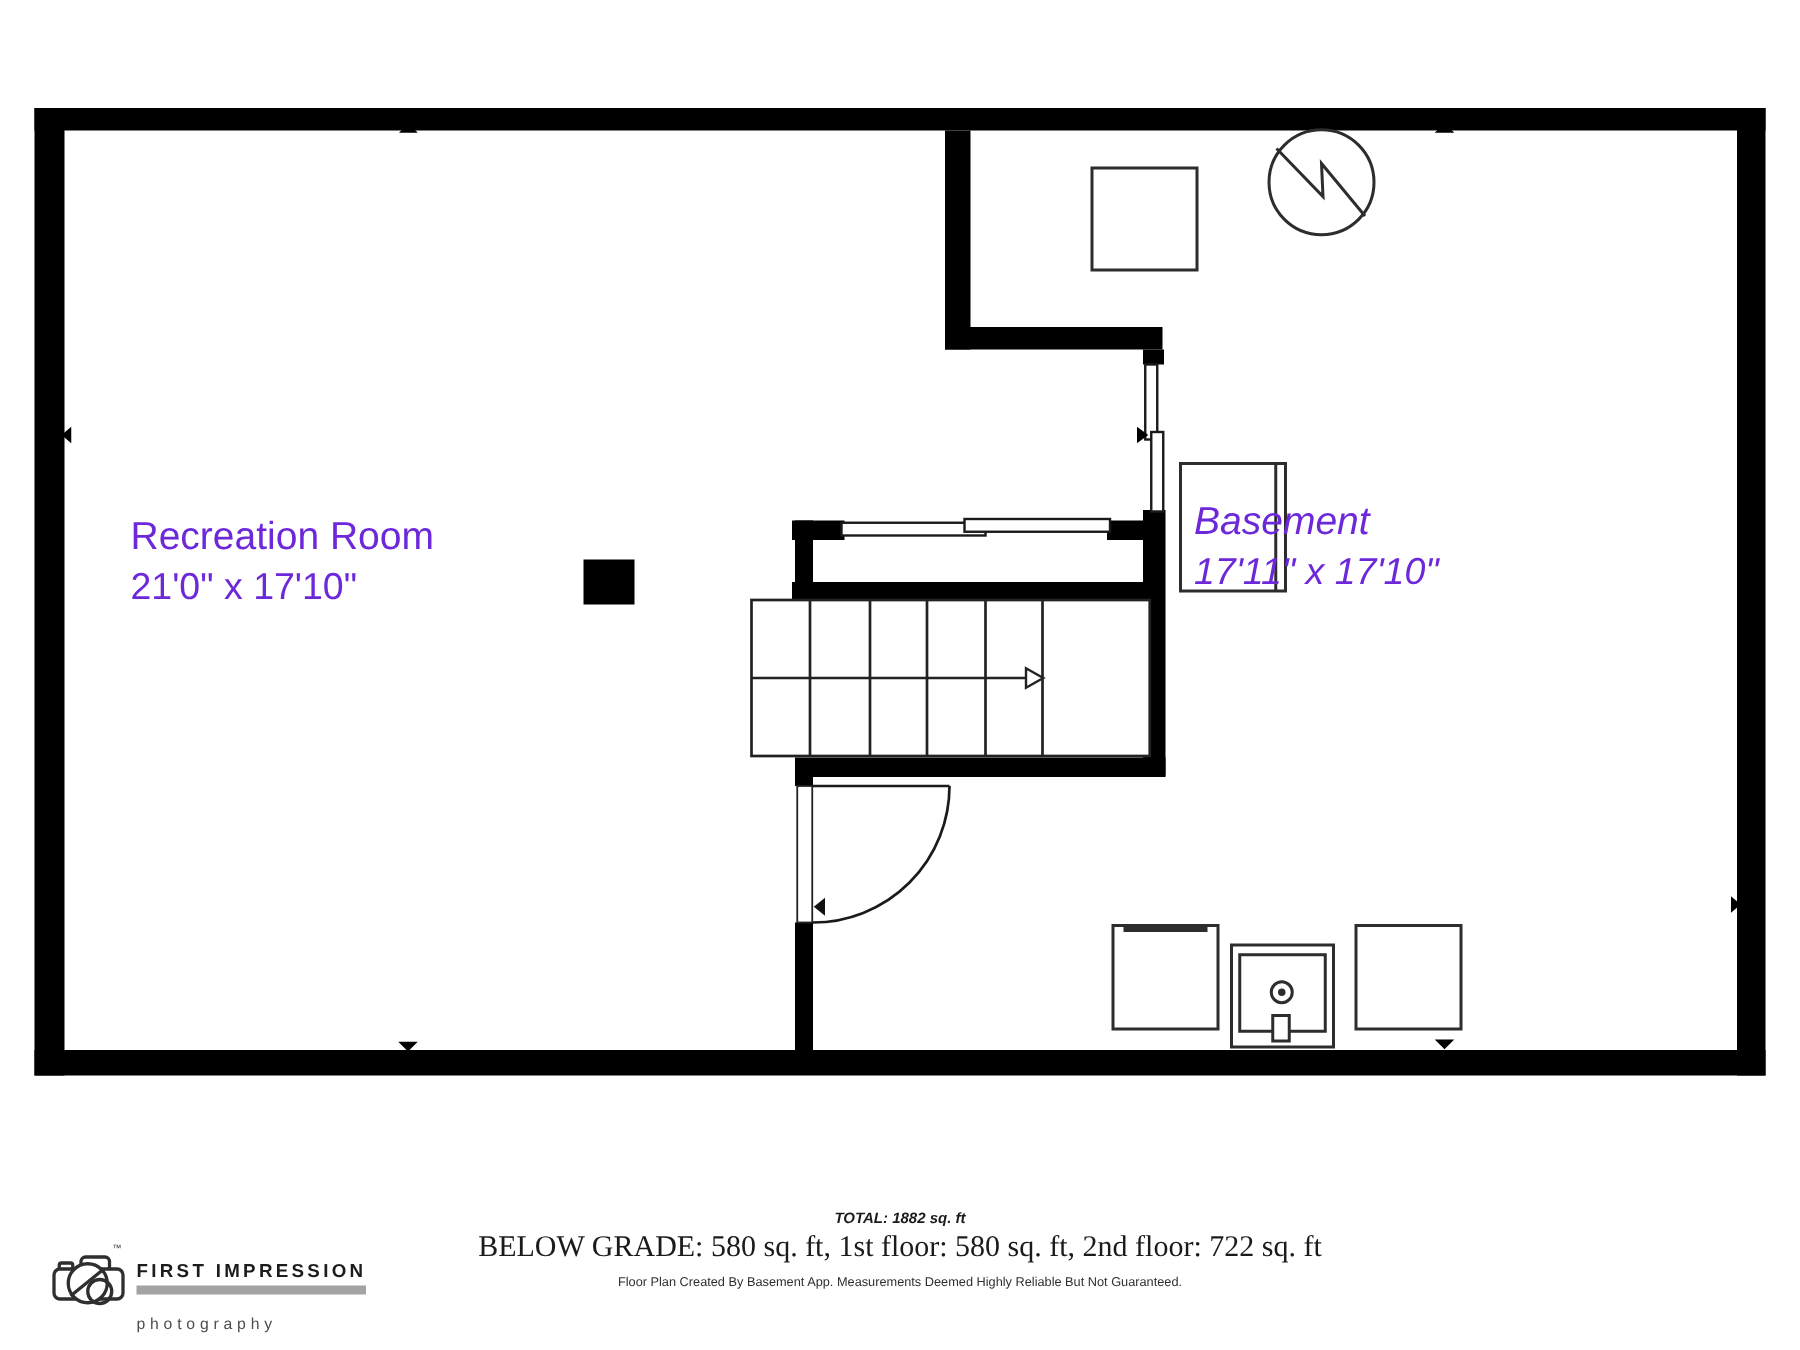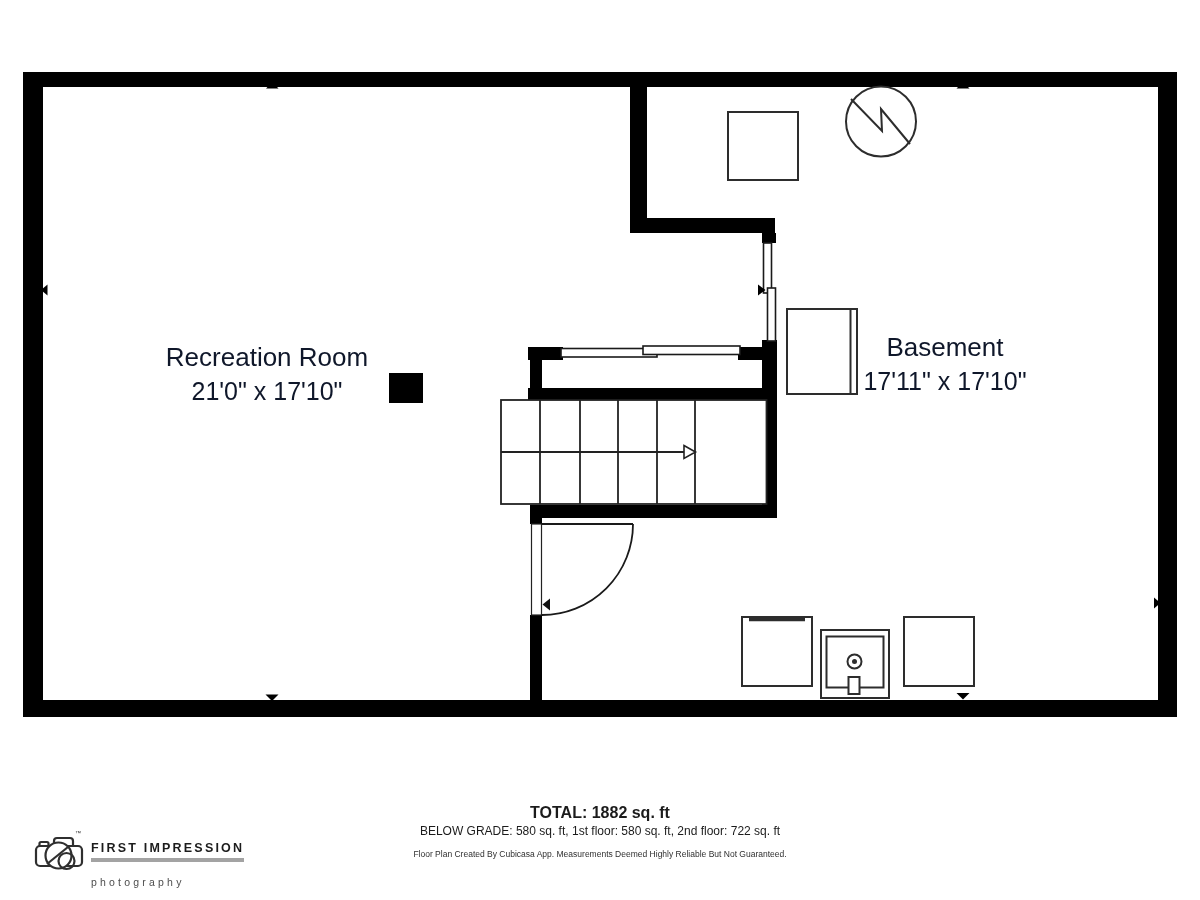--- a/index.html
+++ b/index.html
@@ -1,32 +1,32 @@
 <!DOCTYPE html>
 <html><head>
 <meta charset="utf-8">
 <style>
   html,body{margin:0;padding:0;background:#ffffff;}
   body{width:1200px;height:900px;position:relative;overflow:hidden;
        font-family:"Liberation Sans","DejaVu Sans",sans-serif;color:#1c1c1c;}
   .canvas{position:absolute;inset:0;}
   svg{display:block;}
   .plan-svg{position:absolute;left:0;top:0;}
-  .room-label{position:absolute;text-align:center;font-size:26px;line-height:34px;color:#0f172a;}
+  .room-label{position:absolute;font-size:26px;line-height:34px;color:#6d28d9;}
   .room-label .dims{font-size:25px;}
   .footer{position:absolute;left:0;right:0;top:804px;text-align:center;color:#1b1b1b;}
-  .footer .l1{font-size:16px;font-weight:700;line-height:18px;}
-  .footer .l2,.footer .l3{font-size:12px;line-height:18.5px;}
+  .footer .l1{font-size:10px;font-weight:700;line-height:18px;font-style:italic;}
+  .footer .l2,.footer .l3{font-size:20px;line-height:18.5px;font-family:Liberation Serif, serif;}
   .footer .disclaimer{font-size:8.5px;line-height:10px;margin-top:8px;color:#2f2f2f;}
   .logo{position:absolute;left:33px;top:830px;height:46px;}
   .logo-cam{position:absolute;left:0;top:3px;}
   .logo-tm{position:absolute;left:42px;top:0;font-size:6px;color:#2f2f2f;}
   .logo-text{position:absolute;left:58px;top:8px;white-space:nowrap;}
   .logo-name{display:inline-block;font-size:12.5px;font-weight:700;letter-spacing:2.2px;
-             color:#1c1c1c;padding-bottom:3px;border-bottom:4px solid #a3a3a3;}
+             color:#1c1c1c;padding-bottom:3px;border-bottom:6px solid #a3a3a3;}
   .logo-tagline{display:block;font-size:10.5px;letter-spacing:3.2px;color:#4d4d4d;margin-top:14px;}
 </style>
 </head>
 <body>
 
 <div class="canvas">
 
   <svg class="plan-svg" width="1200" height="760" viewBox="0 0 1200 760">
 
     <g fill="#000000">
@@ -109,29 +109,29 @@
       <polygon points="956.5,693 969.5,693 963,699.5"></polygon>
       <polygon points="758,284.5 765.5,290 758,295.5"></polygon>
     </g>
   </svg>
 
   <div class="room-label" style="left:87px;top:340px;width:360px;">
     <div>Recreation Room</div>
     <div class="dims">21'0" x 17'10"</div>
   </div>
 
-  <div class="room-label" style="left:765px;top:330px;width:360px;">
+  <div class="room-label" style="left:796px;top:330px;width:360px;font-style:italic;">
     <div>Basement</div>
     <div class="dims">17'11" x 17'10"</div>
   </div>
 
   <div class="footer">
     <div class="l1">TOTAL: 1882 sq. ft</div>
     <div class="l2">BELOW GRADE: 580 sq. ft, 1st floor: 580 sq. ft, 2nd floor: 722 sq. ft</div>
-    <div class="disclaimer">Floor Plan Created By Cubicasa App. Measurements Deemed Highly Reliable But Not Guaranteed.</div>
+    <div class="disclaimer">Floor Plan Created By Basement App. Measurements Deemed Highly Reliable But Not Guaranteed.</div>
   </div>
 
   <div class="logo">
     <svg class="logo-cam" width="56" height="42" viewBox="0 0 56 42">
       <g fill="none" stroke="#2f2f2f" stroke-width="2.2">
         <rect x="6.5" y="9" width="9" height="6" rx="1.5" fill="#ffffff"></rect>
         <rect x="21" y="5" width="19" height="10" rx="3" fill="#ffffff"></rect>
         <rect x="3" y="13" width="46" height="20" rx="4" fill="#ffffff"></rect>
         <circle cx="25.5" cy="22.5" r="13" fill="#ffffff"></circle>
         <circle cx="33.5" cy="28" r="8"></circle>

